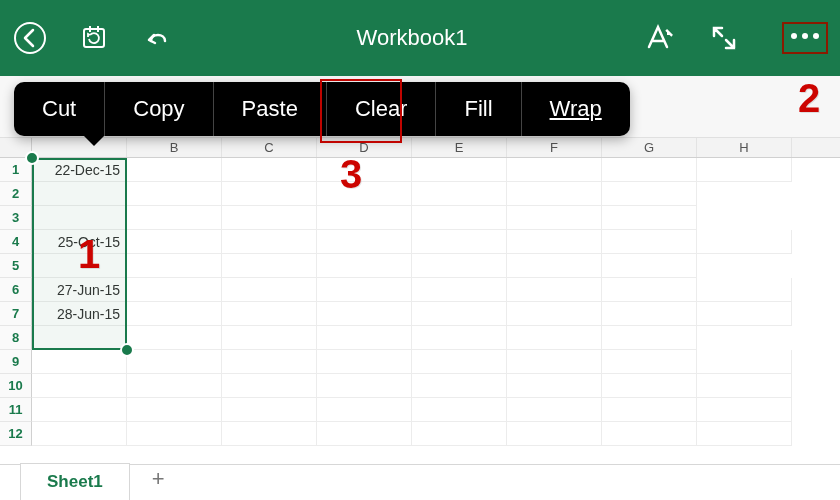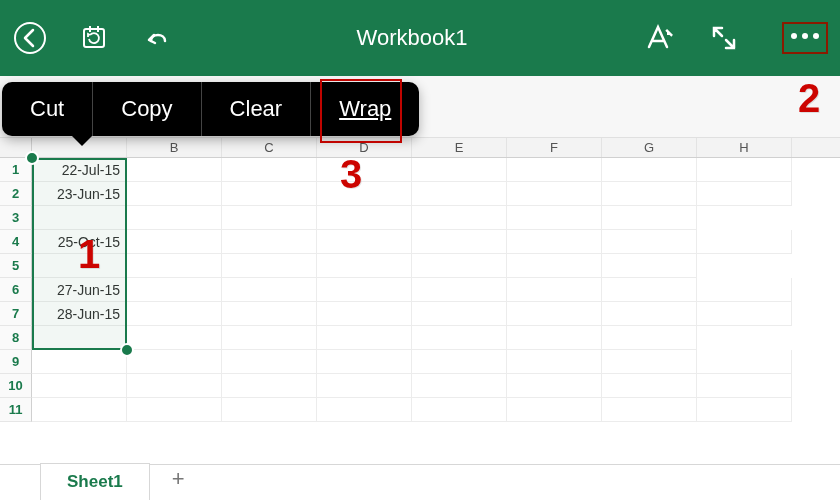--- a/index.html
+++ b/index.html
@@ -26,21 +26,21 @@
   .formula-bar {
     height:62px;
     background:#f7f7f7;
     border-bottom:1px solid #e0e0e0;
     position:relative;
   }
 
   .context-menu {
     position:absolute;
     top:82px;
-    left:2px;
+    left:14px;
     background:#000;
     border-radius:10px;
     display:flex;
     align-items:stretch;
     height:54px;
     z-index:20;
     box-shadow:0 4px 12px rgba(0,0,0,0.3);
   }
   .context-menu::after {
     content:"";
@@ -118,21 +118,21 @@
     background:#1a7a4c;
     border-radius:50%;
     border:2px solid #fff;
   }
 
   .sheetbar {
     height:36px;
     border-top:1px solid #d7d7d7;
     display:flex;
     align-items:flex-end;
-    padding-left:40px;
+    padding-left:20px;
     background:#fff;
   }
   .sheet-tab {
     padding:8px 26px;
     border:1px solid #d7d7d7;
     border-bottom:none;
     background:#fff;
     color:#1a7a4c;
     font-size:17px;
     font-weight:600;
@@ -206,52 +206,53 @@
       </svg>
     </div>
   </div>
 </div>
 
 <div class="formula-bar"></div>
 
 <div class="context-menu">
   <div class="cm-item">Cut</div>
   <div class="cm-item">Copy</div>
+  <div class="cm-item">Paste</div>
   <div class="cm-item">Clear</div>
+  <div class="cm-item">Fill</div>
   <div class="cm-item">Wrap</div>
 </div>
 <div class="cm-clear-box" style="top:79px; left:320px; width:82px; height:64px;"></div>
 
 <div class="grid-wrap">
   <div class="colheads">
     <div class="corner"></div>
     <div class="colhead"></div>
     <div class="colhead">B</div>
     <div class="colhead">C</div>
     <div class="colhead">D</div>
     <div class="colhead">E</div>
     <div class="colhead">F</div>
     <div class="colhead">G</div>
     <div class="colhead">H</div>
   </div>
   <div class="rows">
     <div class="row">
         <div class="rowhead">1</div>
-        <div class="cell">22-Jul-15</div>
+        <div class="cell">22-Dec-15</div>
         <div class="cell"></div>
         <div class="cell"></div>
         <div class="cell"></div>
         <div class="cell"></div>
         <div class="cell"></div>
         <div class="cell"></div>
         <div class="cell"></div>
       </div>
     <div class="row">
         <div class="rowhead">2</div>
-        <div class="cell">23-Jun-15</div>
         <div class="cell"></div>
         <div class="cell"></div>
         <div class="cell"></div>
         <div class="cell"></div>
         <div class="cell"></div>
         <div class="cell"></div>
         <div class="cell"></div>
       </div>
     <div class="row">
         <div class="rowhead">3</div>
@@ -333,20 +334,31 @@
         <div class="cell"></div>
         <div class="cell"></div>
         <div class="cell"></div>
         <div class="cell"></div>
         <div class="cell"></div>
         <div class="cell"></div>
         <div class="cell"></div>
       </div>
     <div class="row">
         <div class="rowhead">11</div>
+        <div class="cell"></div>
+        <div class="cell"></div>
+        <div class="cell"></div>
+        <div class="cell"></div>
+        <div class="cell"></div>
+        <div class="cell"></div>
+        <div class="cell"></div>
+        <div class="cell"></div>
+      </div>
+    <div class="row">
+        <div class="rowhead">12</div>
         <div class="cell"></div>
         <div class="cell"></div>
         <div class="cell"></div>
         <div class="cell"></div>
         <div class="cell"></div>
         <div class="cell"></div>
         <div class="cell"></div>
         <div class="cell"></div>
       </div>
 

